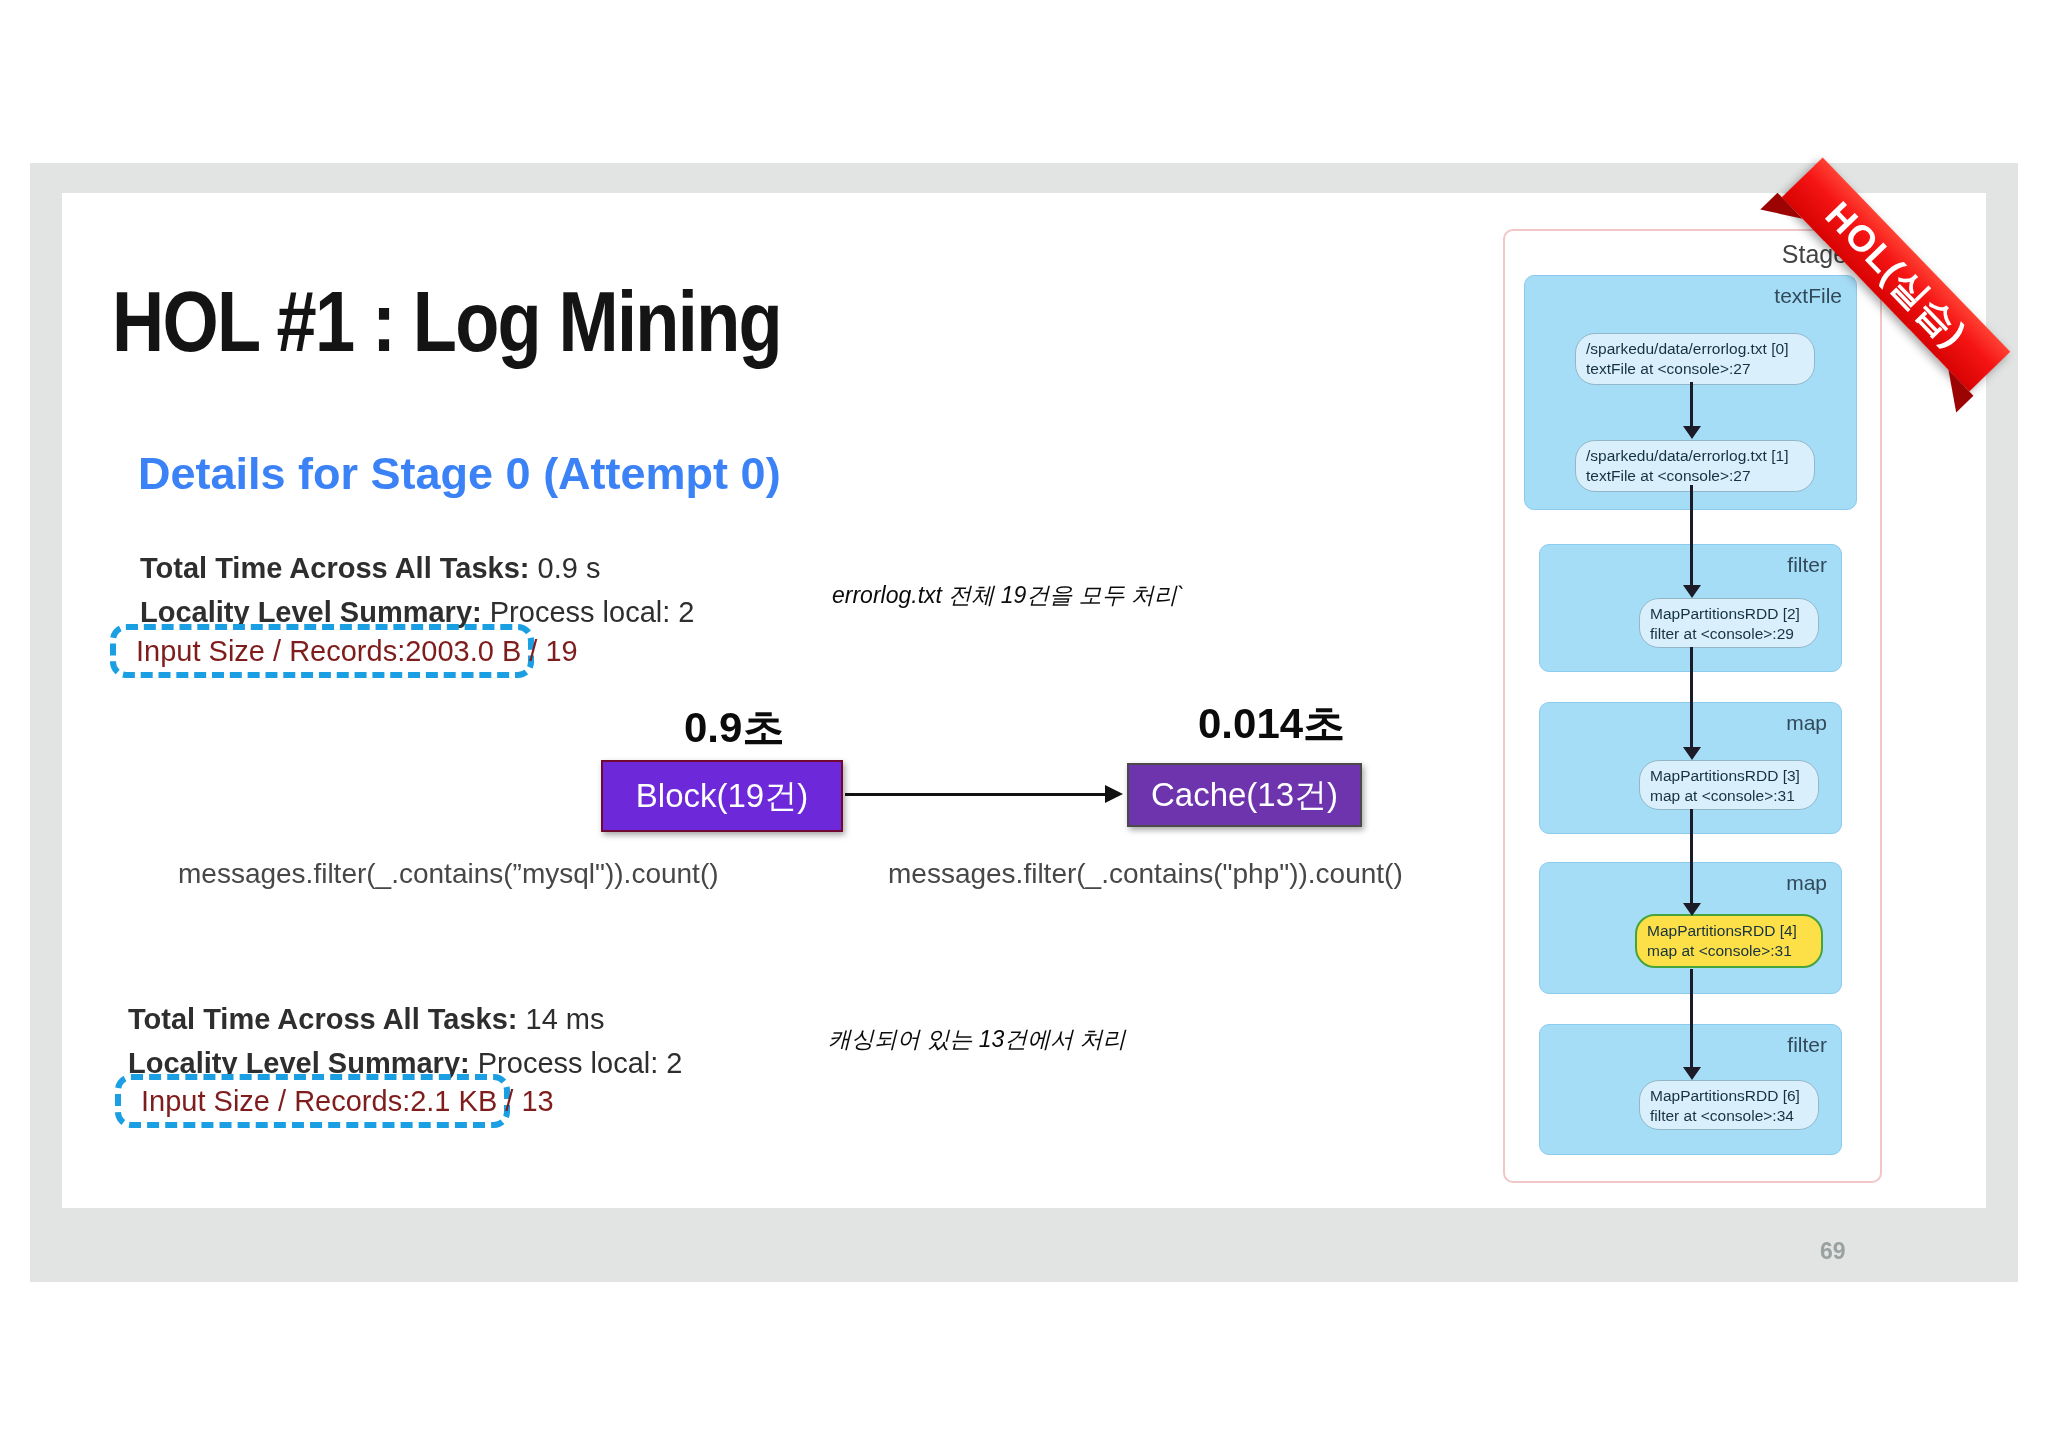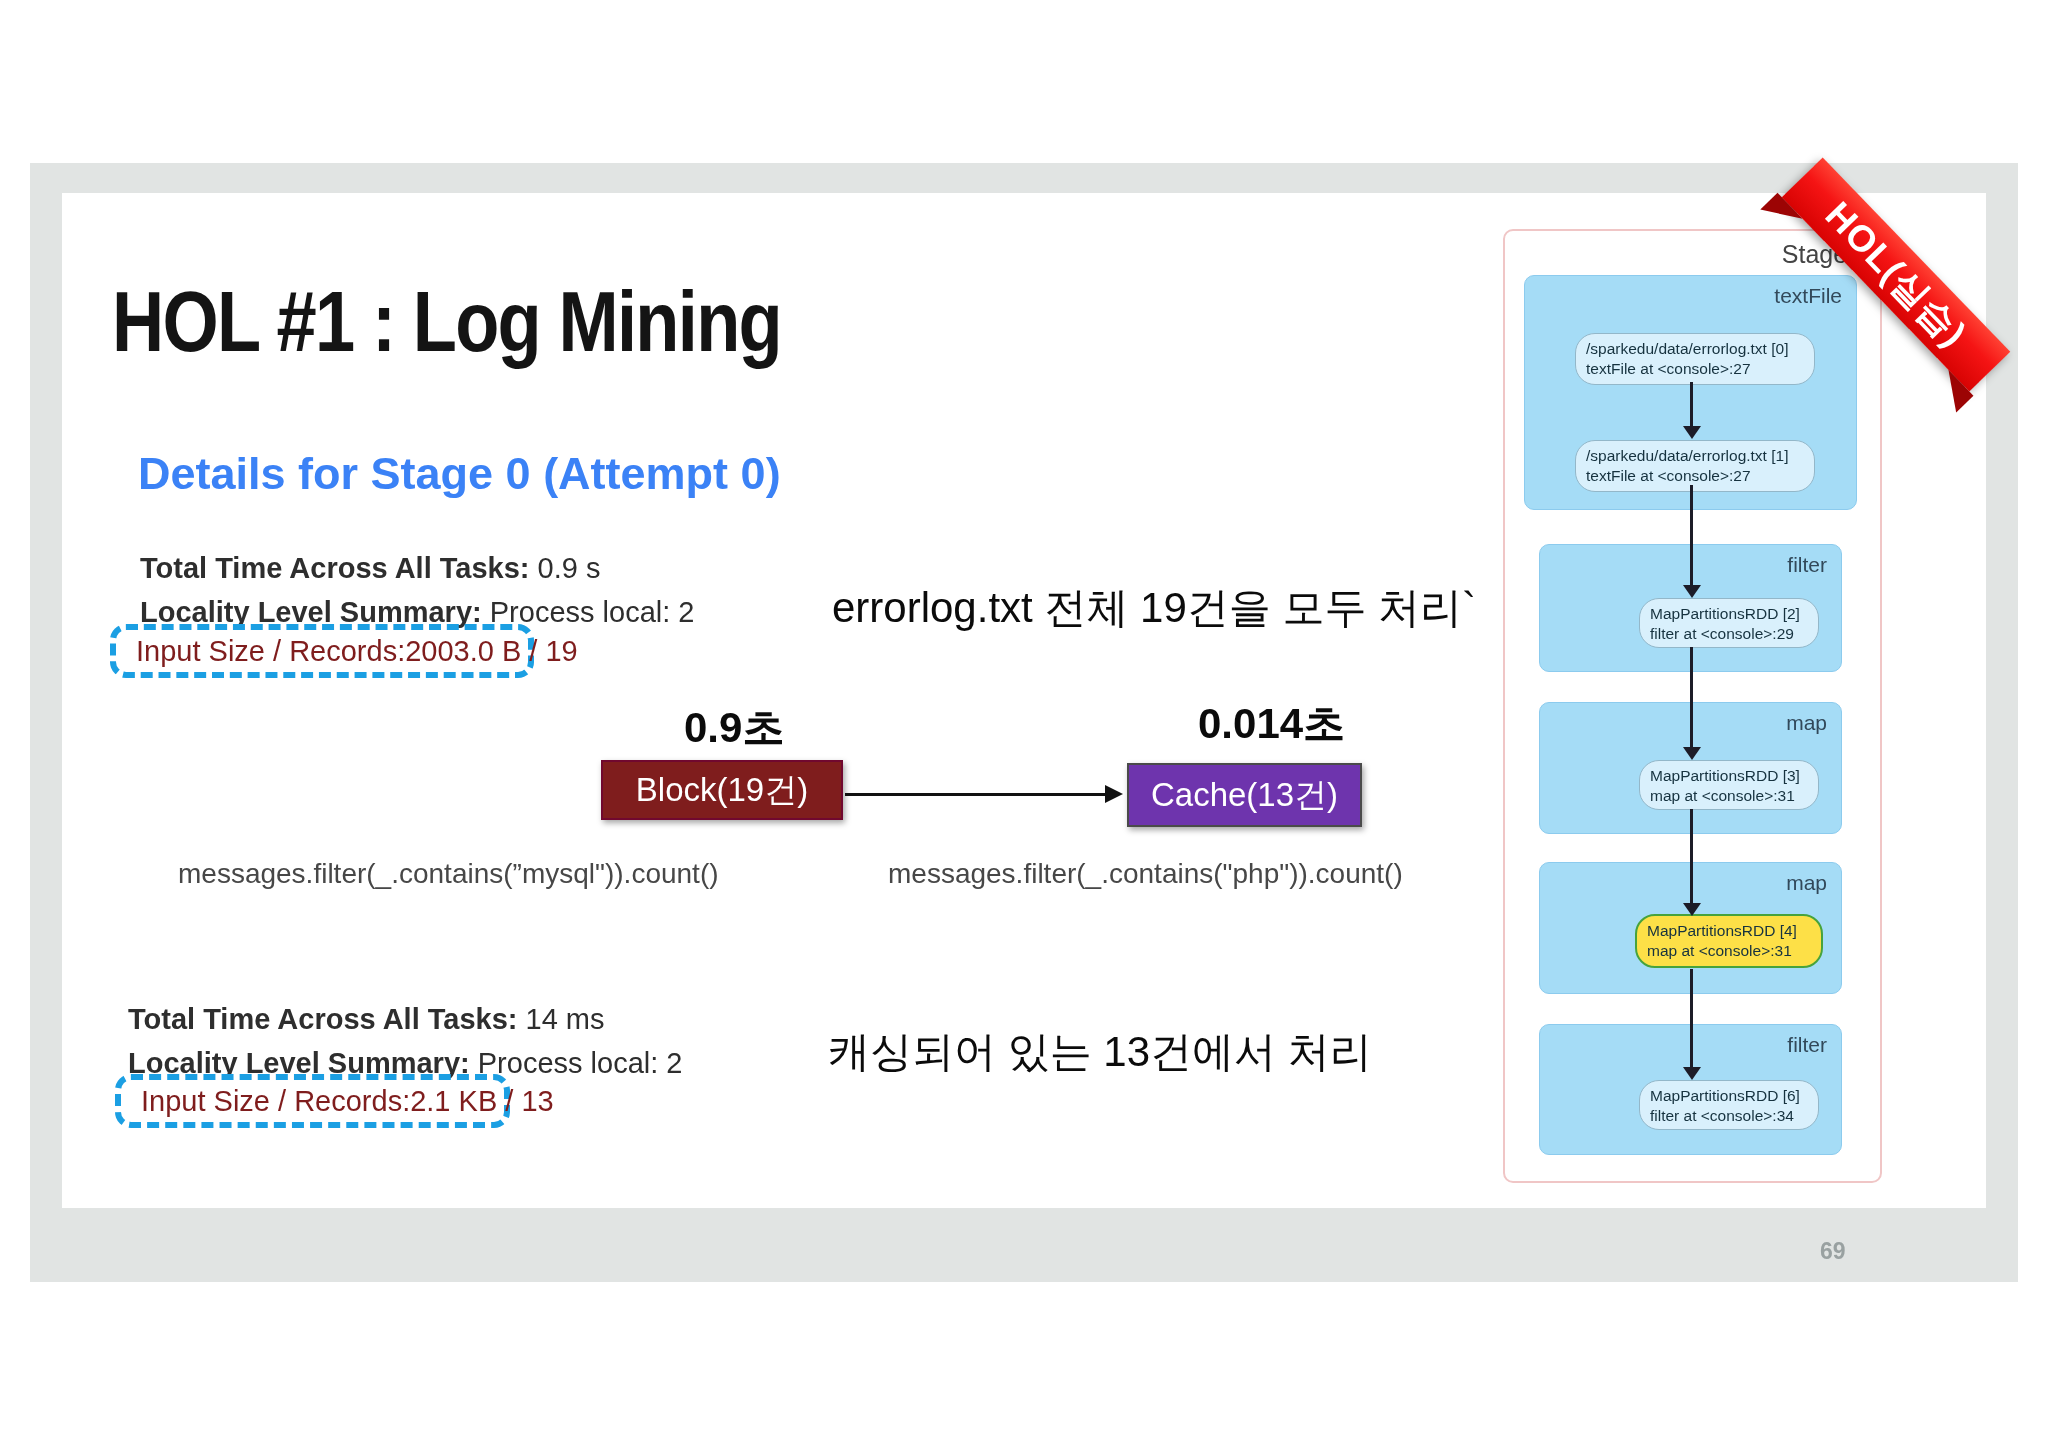--- a/index.html
+++ b/index.html
@@ -21,32 +21,32 @@
   .detail-row .lbl { font-weight:bold; }
   .detail-row .val { font-weight:normal; }
   .r0a { left:140px; top:552px; } .r0b { left:140px; top:596px; }
   .r1a { left:128px; top:1003px; } .r1b { left:128px; top:1047px; }
 
   .dashed-box { position:absolute; border:6px dashed #1b9fe3; border-radius:16px;
                 display:flex; align-items:center; padding-left:20px; font-size:29px; color:#7f1d1d; white-space:nowrap; }
   .db0 { left:110px; top:624px; width:424px; height:54px; }
   .db1 { left:115px; top:1074px; width:395px; height:54px; }
 
-  .korean-note { position:absolute; font-size:42px; color:#0b0b0b; white-space:nowrap;
-                 font-family:"Liberation Sans", sans-serif; }
+  .korean-note { position:absolute; font-size:23px; color:#0b0b0b; white-space:nowrap;
+                 font-family:"Liberation Sans", sans-serif;font-style:italic; }
   .kn0 { left:832px; top:580px; }
   .kn1 { left:828px; top:1024px; }
 
   .time-label { position:absolute; font-size:42px; font-weight:bold; color:#0b0b0b; white-space:nowrap;margin-left:16px; }
   .t-block { left:668px; top:700px; }
   .t-cache { left:1182px; top:696px; }
 
   .flow-box { position:absolute; display:flex; align-items:center; justify-content:center;
               color:#ffffff; font-size:33px; box-shadow:2px 3px 6px rgba(0,0,0,0.35); white-space:nowrap; }
-  .block-box { left:601px; top:760px; width:242px; height:60px; background:#7f1d1d; border:2px solid #71082f; }
+  .block-box { left:601px; top:760px; width:242px; height:72px; background:#6d28d9; border:2px solid #71082f; }
   .cache-box { left:1127px; top:763px; width:235px; height:64px; background:#6e34ad; border:2px solid #4a4a4a; }
 
   .harrow-line { position:absolute; left:845px; top:793px; width:262px; height:3px; background:#111; }
   .harrow-head { position:absolute; left:1105px; top:785px; width:0; height:0;
                  border-left:18px solid #111; border-top:9px solid transparent; border-bottom:9px solid transparent; }
 
   .code-line { position:absolute; font-size:28px; color:#474747; white-space:nowrap; }
   .code-mysql { left:178px; top:858px; }
   .code-php { left:888px; top:858px; }
 

